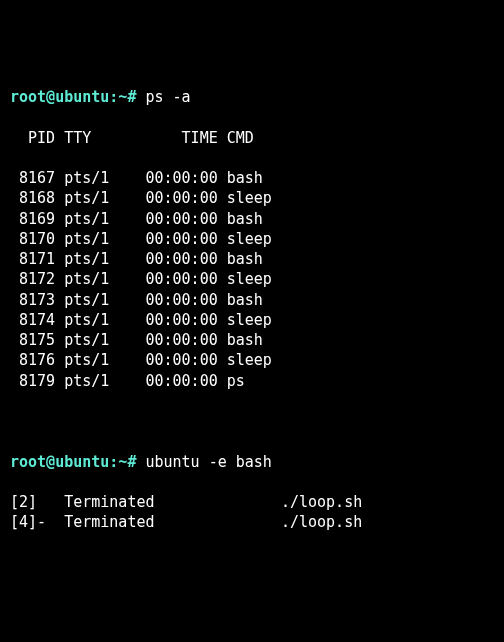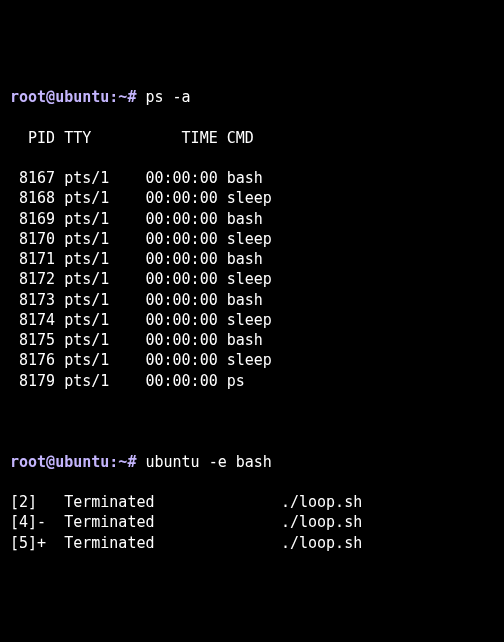--- a/index.html
+++ b/index.html
@@ -7,34 +7,34 @@
       background: #000;
       color: #fff;
       font-family: "DejaVu Sans Mono", "Courier New", monospace;
       font-size: 15px;
       line-height: 1.35;
       padding: 6px 10px;
       width: 504px;
       height: 642px;
       white-space: pre;
     }
-    .prompt-left { color: #c4b5fd; font-weight: bold; }
+    .prompt-left { color: #5eead4; font-weight: bold; }
     .hdr, .row, .job, .blank, .promptline { display: block; }
   </style>
 </head>
 <body>
 
 
 
 <span class="promptline"><span class="prompt-left">root@ubuntu:~#</span> <span>ps -a</span></span>
 <span class="hdr">  PID TTY          TIME CMD</span>
 <div id="rows1-container"><span class="row"> 8167 pts/1    00:00:00 bash</span><span class="row"> 8168 pts/1    00:00:00 sleep</span><span class="row"> 8169 pts/1    00:00:00 bash</span><span class="row"> 8170 pts/1    00:00:00 sleep</span><span class="row"> 8171 pts/1    00:00:00 bash</span><span class="row"> 8172 pts/1    00:00:00 sleep</span><span class="row"> 8173 pts/1    00:00:00 bash</span><span class="row"> 8174 pts/1    00:00:00 sleep</span><span class="row"> 8175 pts/1    00:00:00 bash</span><span class="row"> 8176 pts/1    00:00:00 sleep</span><span class="row"> 8179 pts/1    00:00:00 ps</span></div>
 <span class="blank"> </span>
 <span class="promptline"><span class="prompt-left">root@ubuntu:~#</span> <span>ubuntu -e bash</span></span>
-<div id="jobs-container"><span class="row">[2]   Terminated              ./loop.sh</span><span class="row">[4]-  Terminated              ./loop.sh</span><span class="row">[5]+  Terminated              ./loop.sh</span></div>
+<div id="jobs-container"><span class="row">[2]   Terminated              ./loop.sh</span><span class="row">[4]-  Terminated              ./loop.sh</span></div>
 <span class="blank"> </span>
 
 
 
 
 
 
 
 
 </body></html>

